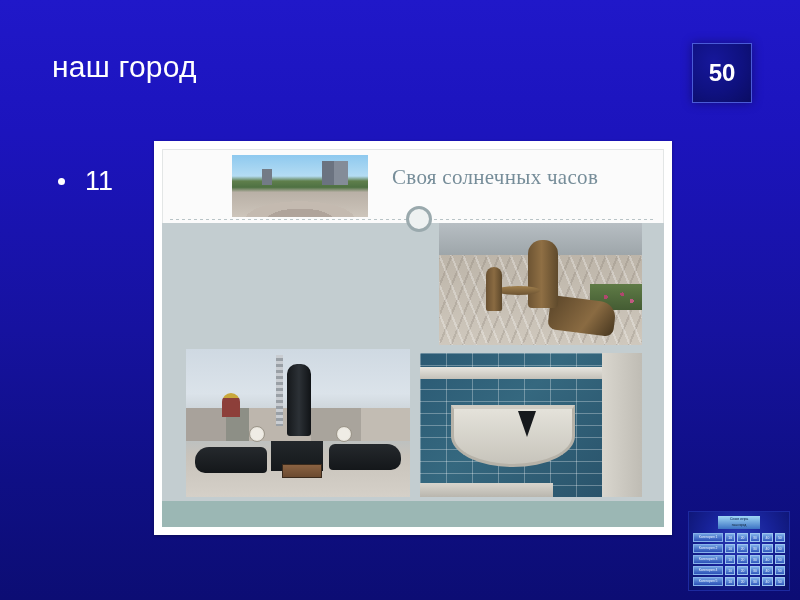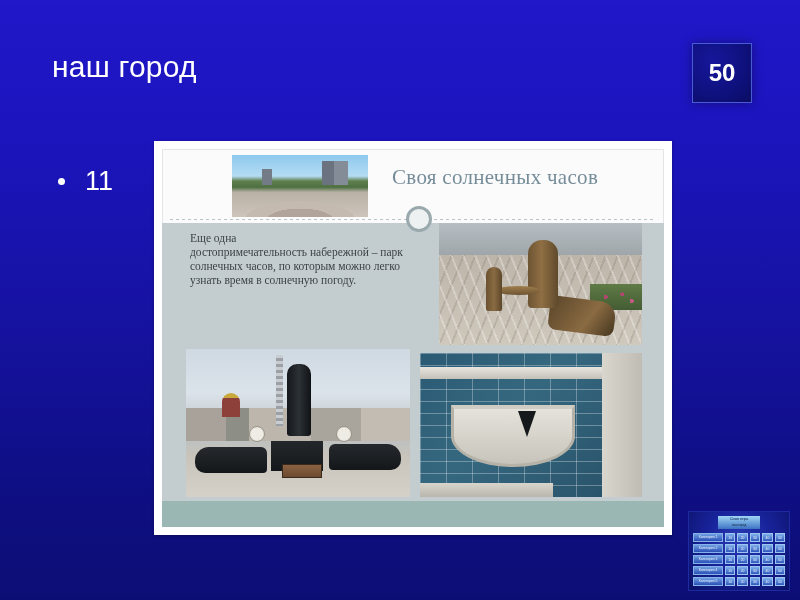--- a/index.html
+++ b/index.html
@@ -349,21 +349,20 @@
     <div class="photo" id="photo-sculpture">
       <div class="cars"></div>
       <div class="cobble"></div>
       <div class="flowers"></div>
       <div class="bench"></div>
       <div class="figA"></div>
       <div class="tableT"></div>
       <div class="figB"></div>
     </div>
 
-    <div id="slide-text"><span class="firstline">Еще одна</span> достопримечательность набережной – парк солнечных часов, по которым можно легко узнать время в солнечную погоду.</div>
 
     <div class="photo" id="photo-statue">
       <div class="skyline"></div>
       <div class="dome"></div>
       <div class="tower"></div>
       <div class="benchL"></div>
       <div class="benchR"></div>
       <div class="dialL"></div>
       <div class="dialR"></div>
       <div class="figure"></div>

